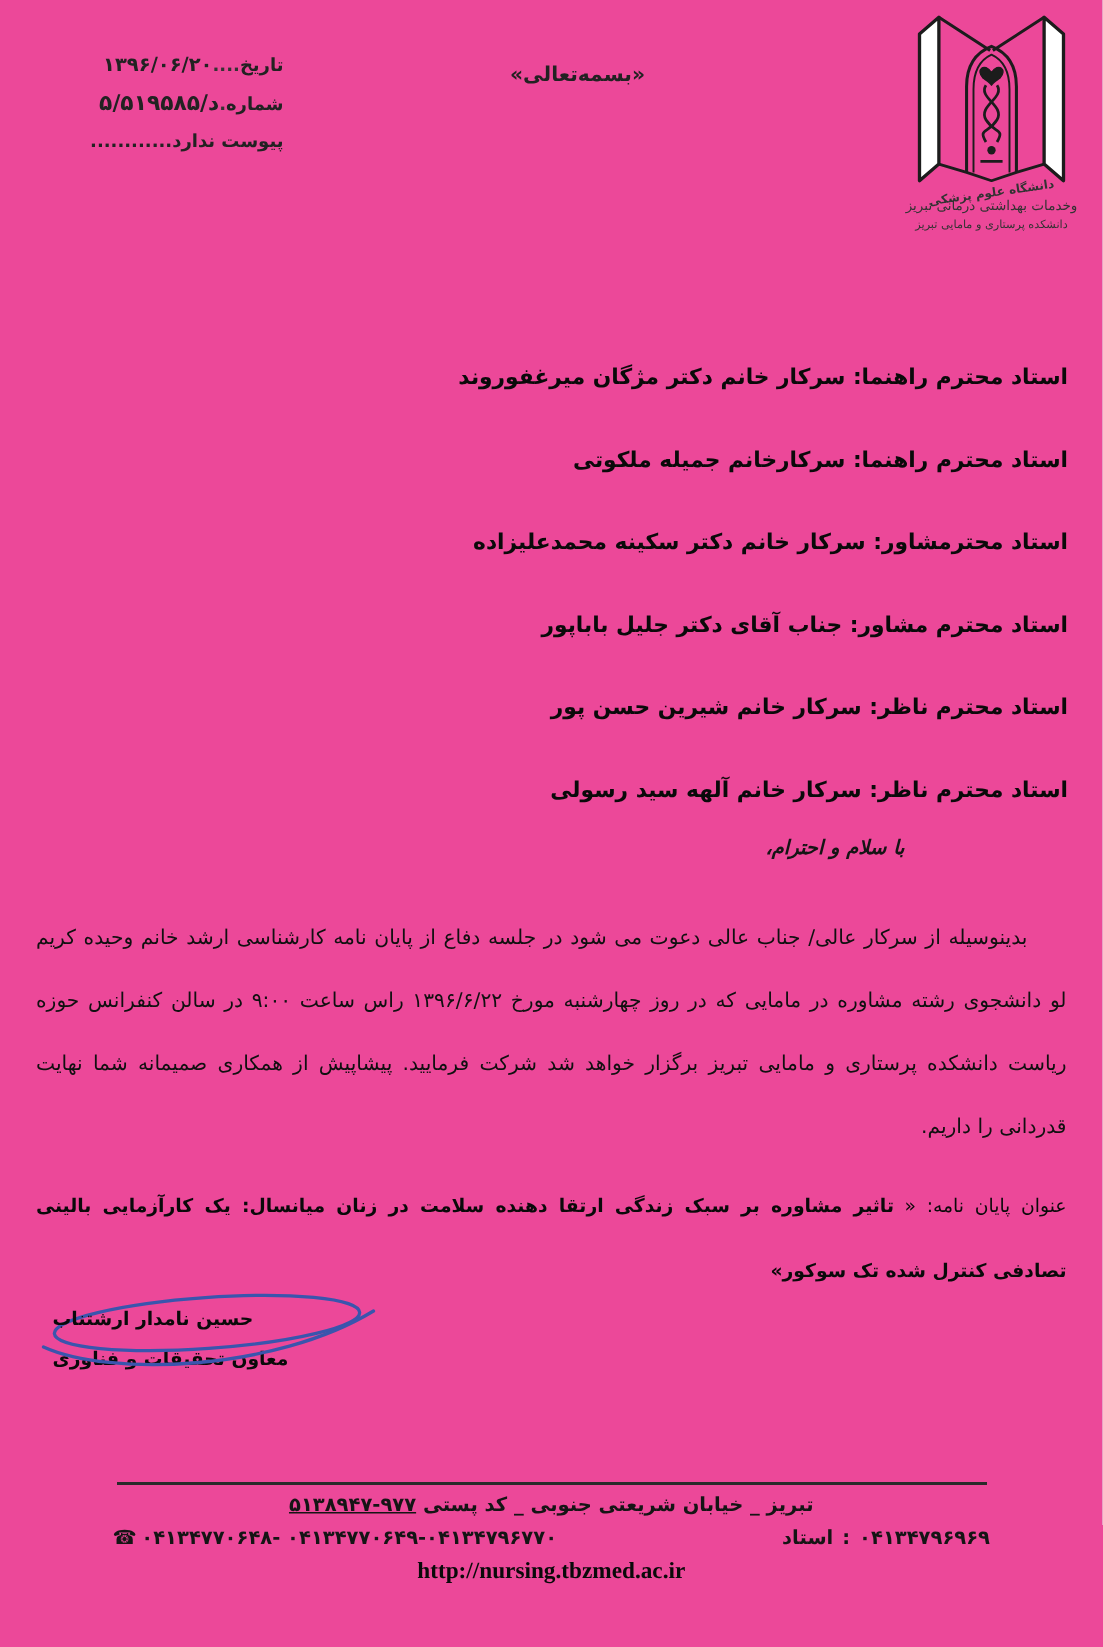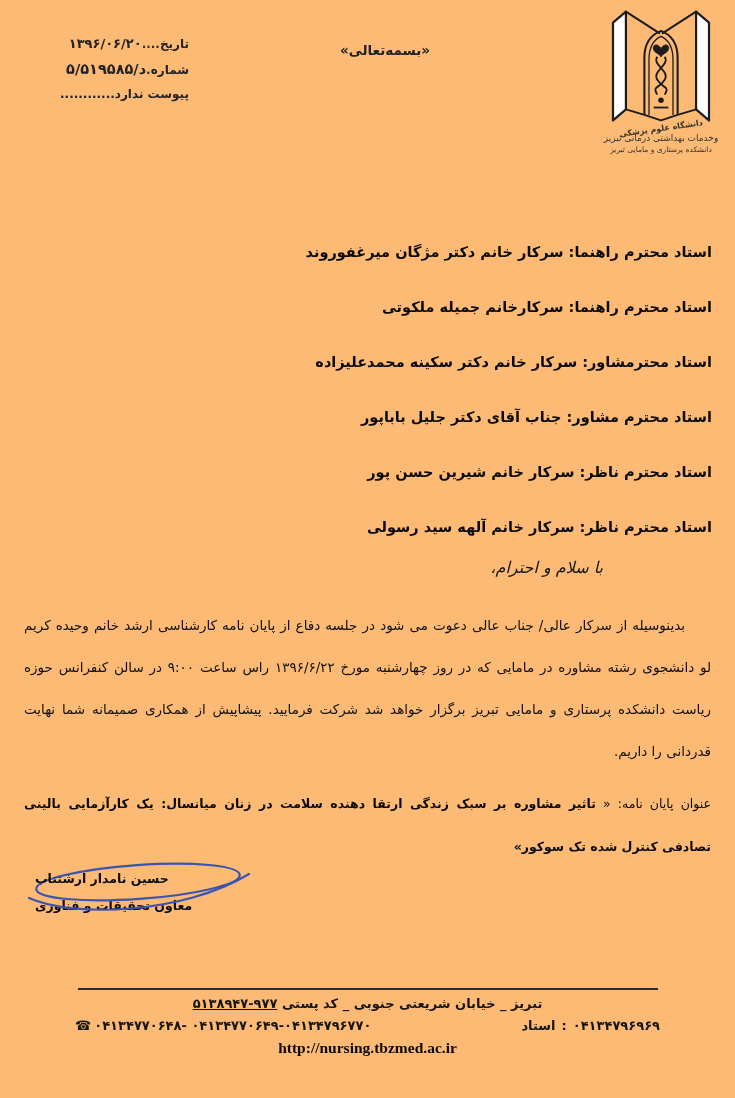--- a/index.html
+++ b/index.html
@@ -1,19 +1,19 @@
 <!DOCTYPE html>
 <html lang="fa"><head>
 <meta charset="utf-8">
 <style>
   * { margin:0; padding:0; box-sizing:border-box; }
   html,body { background:#e8e8e8; }
   .page {
     position:relative; width:735px; height:1098px; margin:0 auto;
-    background:#fdba74; color:#111;
+    background:#ec4899; color:#111;
     font-family:"DejaVu Sans", sans-serif;
     overflow:hidden;
   }
   
   .meta-fields { position:absolute; top:36px; left:14px; width:175px; direction:rtl; }
   .meta-row { font-size:12px; font-weight:bold; margin-bottom:10px; white-space:nowrap; color:#222; }
   .meta-row .dots { letter-spacing:1px; color:#333; }
   .meta-row .val { font-size:13px; font-weight:bold; unicode-bidi:embed; }
   .meta-row.num .val { font-size:14.5px; }
   .bismillah { position:absolute; top:42px; left:300px; width:170px; text-align:center;
@@ -21,21 +21,21 @@
   .logo { position:absolute; top:6px; right:12px; width:124px; text-align:center; }
   .logo svg { display:block; margin:0 auto; }
   .logo-caption { direction:rtl; color:#333; margin-top:-2px; }
   .logo-caption .l1 { font-size:8px; transform:rotate(-8deg); font-weight:bold; }
   .logo-caption .l2 { font-size:9px; font-weight:normal; margin-top:0px; }
   .logo-caption .l3 { font-size:7.5px; margin-top:2px; }
   
   .recipients { position:absolute; top:242px; right:23px; left:23px; direction:rtl; text-align:right; }
   .recipient { font-size:14.5px; font-weight:bold; line-height:20px; margin-bottom:35px; color:#0a0a0a; }
   .salutation { position:absolute; top:558px; right:132px; direction:rtl;
-                font-size:16px; font-style:italic; font-weight:400; color:#151515; }
+                font-size:13px; font-style:italic; font-weight:700; color:#151515; }
   
   .body-par { position:absolute; top:604px; right:24px; left:24px; direction:rtl;
               text-align:justify; font-size:13.5px; line-height:42px; color:#101010;
               text-indent:26px; }
   .thesis { position:absolute; top:782px; right:24px; left:24px; direction:rtl;
             text-align:justify; font-size:12.5px; line-height:43px; color:#0a0a0a; }
   .thesis .bold { font-weight:bold; }
   
   .signature { position:absolute; top:868px; left:35px; width:200px; text-align:left; direction:rtl; }
   .sig-name { font-size:12.5px; font-weight:bold; line-height:22px; position:relative; z-index:2; color:#0a0a0a;}

